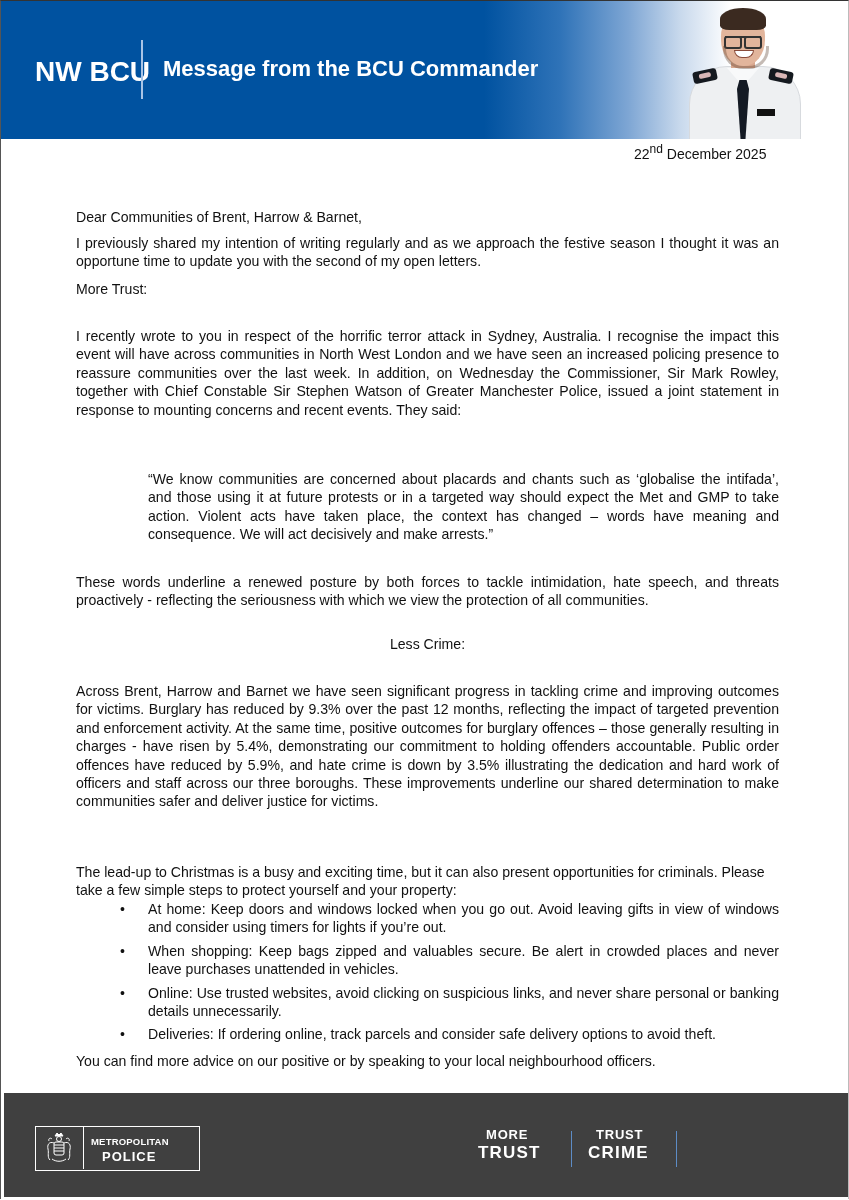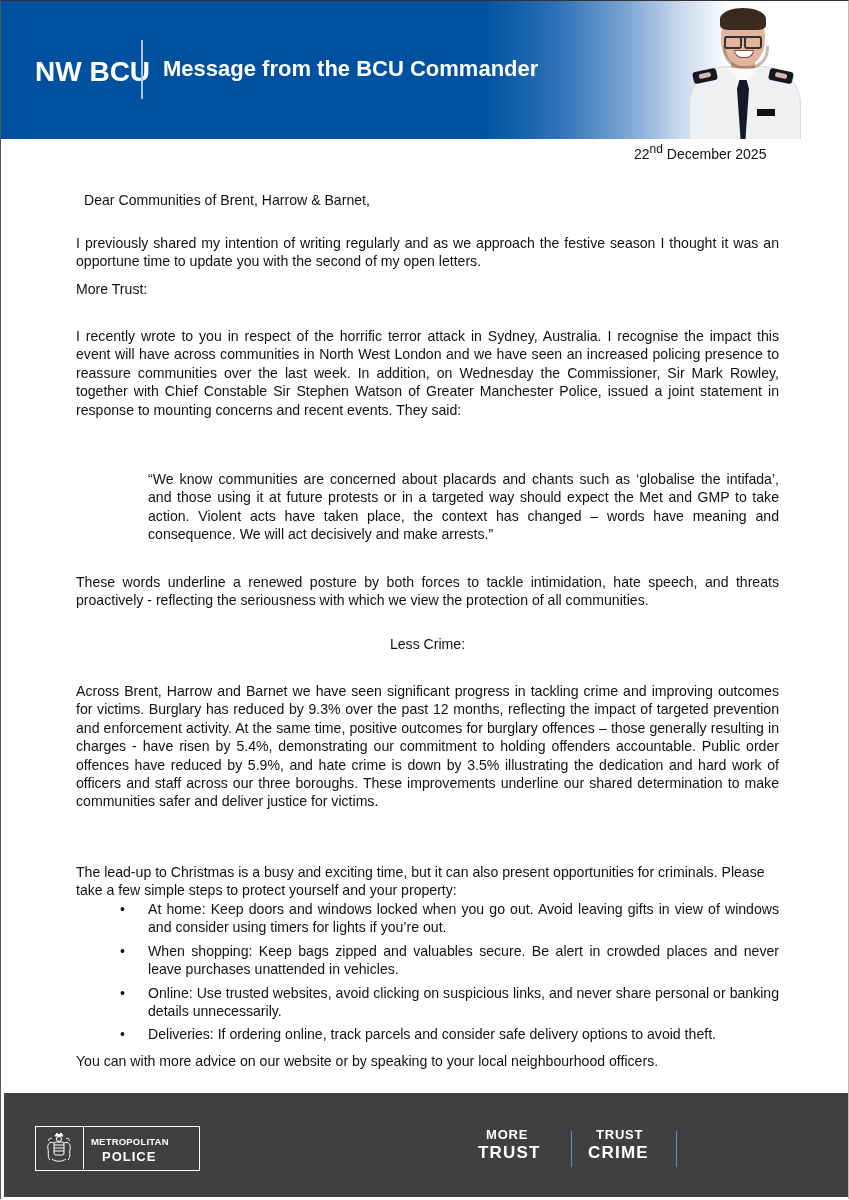--- a/index.html
+++ b/index.html
@@ -179,21 +179,21 @@
       position: absolute;
       left: 76px;
       width: 703px;
       font-family: "Liberation Sans", sans-serif;
       font-size: 14.1px;
       line-height: 18.4px;
       color: #111;
       margin: 0;
     }
     .justify { text-align: justify; }
-    .salutation { top: 191px; margin-left: 8px; }
+    .salutation { top: 208px; }
     .intro { top: 234px; }
     .heading-trust { top: 280px; }
     .trust-para { top: 327px; }
     .quote {
       left: 148px;
       width: 631px;
       top: 470px;
     }
     .words-para { top: 573px; }
     .heading-crime { top: 635px; text-align: center; }
@@ -351,21 +351,21 @@
   <li>
     <span class="bullet">•</span>
     <span>Online: Use trusted websites, avoid clicking on suspicious links, and never share personal or banking details unnecessarily.</span>
   </li>
   <li>
     <span class="bullet">•</span>
     <span>Deliveries: If ordering online, track parcels and consider safe delivery options to avoid theft.</span>
   </li>
 </ul>
 
-<p class="body-text closing">You can with more advice on our website or by speaking to your local neighbourhood officers.</p>
+<p class="body-text closing">You can find more advice on our positive or by speaking to your local neighbourhood officers.</p>
 
 <div class="footer">
   <div class="met-logo">
     <div class="crest-box">
       <svg class="crest" width="30" height="34" viewBox="0 0 30 34">
         <g fill="none" stroke="#ffffff" stroke-width="1">
           <path d="M11 5 L13 2 L15 4 L17 2 L19 5 Z" fill="#ffffff"></path>
           <rect x="10" y="11" width="10" height="13" rx="2"></rect>
           <line x1="10" y1="14" x2="20" y2="14"></line>
           <line x1="10" y1="17" x2="20" y2="17"></line>

